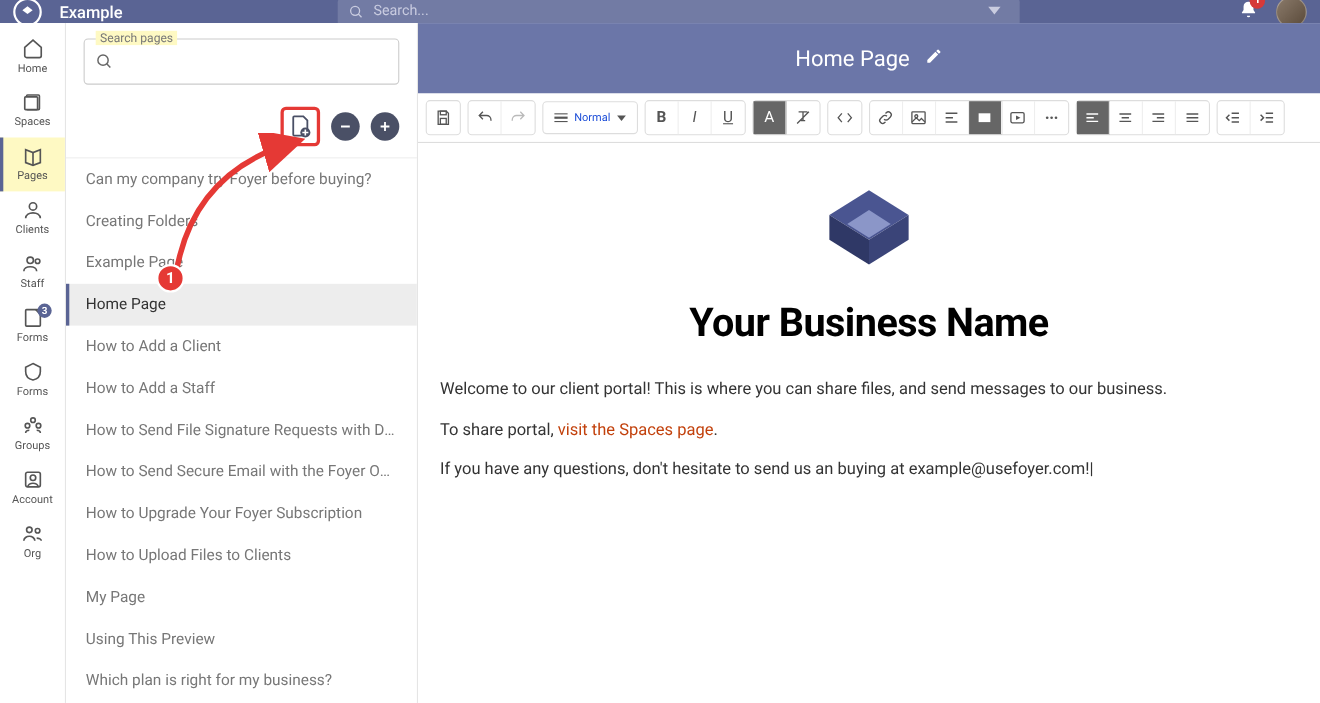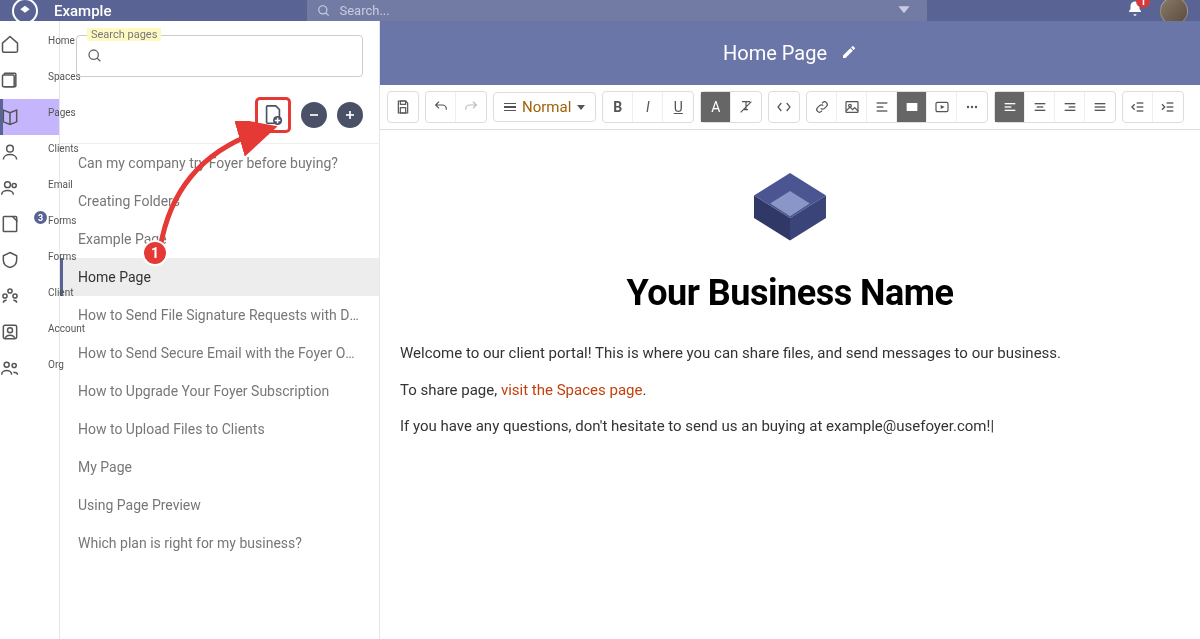--- a/index.html
+++ b/index.html
@@ -19,22 +19,22 @@
 .bell { position: relative; }
 .bell svg { width: 18px; height: 18px; }
 .bell-badge { position: absolute; top: -6px; right: -6px; background: #d63939; color: #fff; font-size: 10px; width: 14px; height: 14px; border-radius: 50%; display: flex; align-items: center; justify-content: center; font-weight: bold; }
 .avatar { width: 28px; height: 28px; border-radius: 50%; background: linear-gradient(135deg,#8a7a6a,#5a4a3a); border: 1px solid rgba(255,255,255,0.3); }
 
 
 .main { flex: 1; display: flex; min-height: 0; }
 
 
 .rail { width: 60px; background: #fff; border-right: 1px solid #e5e5e5; display: flex; flex-direction: column; align-items: center; padding-top: 6px; }
-.rail-item { width: 100%; display: flex; flex-direction: row; padding: 6px 0 8px; cursor: pointer; position: relative; gap: 28px; }
-.rail-item.active { background: #c4b5fd; }
+.rail-item { width: 100%; display: flex; flex-direction: column; align-items: center; padding: 6px 0 8px; cursor: pointer; position: relative; }
+.rail-item.active { background: #fef9c3; }
 .rail-item.active::before { content: ''; position: absolute; left: 0; top: 0; bottom: 0; width: 3px; background: #5a6494; }
 .rail-icon { width: 22px; height: 22px; display: flex; align-items: center; justify-content: center; color: #555; }
 .rail-icon svg { width: 20px; height: 20px; }
 .rail-label { font-size: 10px; color: #555; margin-top: 2px; }
 .rail-badge { position: absolute; top: 4px; right: 12px; background: #5a6494; color: #fff; font-size: 9px; width: 13px; height: 13px; border-radius: 50%; display: flex; align-items: center; justify-content: center; font-weight: bold; }
 
 
 .pages-panel { width: 320px; background: #fff; border-right: 1px solid #e5e5e5; display: flex; flex-direction: column; }
 .search-box-wrap { padding: 14px 16px 10px; }
 .search-box { height: 42px; border: 1px solid #ccc; border-radius: 4px; display: flex; align-items: center; padding: 0 10px; position: relative; }
@@ -63,21 +63,21 @@
 .edit-icon svg { width: 16px; height: 16px; }
 
 .toolbar { display: flex; flex-wrap: nowrap; align-items: center; padding: 6px 4px; border-bottom: 1px solid #ddd; background: #fff; gap: 0; overflow: hidden; }
 .tb-group { display: flex; border: 1px solid #ddd; border-radius: 4px; margin: 0 3px; }
 .tb-btn { width: 30px; height: 30px; display: flex; align-items: center; justify-content: center; cursor: pointer; color: #555; border-right: 1px solid #eee; }
 .tb-btn:last-child { border-right: none; }
 .tb-btn svg { width: 16px; height: 16px; }
 .tb-format { display: flex; align-items: center; height: 30px; border: 1px solid #ddd; border-radius: 4px; padding: 0 10px; margin: 0 3px; gap: 6px; cursor: pointer; }
 .tb-format-lines { display: flex; flex-direction: column; gap: 2px; }
 .tb-format-lines span { width: 12px; height: 1.5px; background: #555; }
-.tb-format-text { font-size: 15px; color: #a16207; }
+.tb-format-text { font-size: 10px; color: #1d4ed8; }
 .tb-caret { width: 0; height: 0; border-left: 4px solid transparent; border-right: 4px solid transparent; border-top: 5px solid #555; }
 .tb-btn.filled { background: #666; color: #fff; }
 
 .editor { flex: 1; overflow-y: auto; padding: 34px 20px; }
 .editor-inner { max-width: 780px; margin: 0 auto; }
 .biz-logo { display: flex; justify-content: center; margin-bottom: 18px; }
 .biz-logo svg { width: 90px; height: 90px; }
 .biz-title { text-align: center; font-size: 36px; font-weight: 700; color: #000000; margin-bottom: 28px; letter-spacing: -0.5px; }
 .editor p { font-size: 15px; color: #333; margin-bottom: 14px; line-height: 1.5; }
 .editor a { color: #c2410c; text-decoration: none; }
@@ -166,21 +166,21 @@
         <div class="rail-label">Clients</div>
       </div>
       <div class="rail-item">
         <div class="rail-icon">
             <svg viewBox="0 0 24 24" fill="none" stroke="currentColor" stroke-width="1.8">
               <circle cx="9" cy="8" r="3.5"></circle>
               <circle cx="17" cy="9" r="2.5"></circle>
               <path d="M2 20c0-3 3-5 7-5s7 2 7 5"></path>
             </svg>
           </div>
-        <div class="rail-label">Email</div>
+        <div class="rail-label">Staff</div>
       </div>
       <div class="rail-item">
         <div class="rail-badge">3</div>
         <div class="rail-icon">
             <svg viewBox="0 0 24 24" fill="none" stroke="currentColor" stroke-width="1.8">
               <rect x="4" y="3" width="16" height="18" rx="1"></rect>
               <path d="M15 3l6 6"></path>
             </svg>
           </div>
         <div class="rail-label">Forms</div>
@@ -195,21 +195,21 @@
       </div>
       <div class="rail-item">
         <div class="rail-icon">
             <svg viewBox="0 0 24 24" fill="none" stroke="currentColor" stroke-width="1.8">
               <circle cx="12" cy="6" r="2.5"></circle>
               <circle cx="6" cy="12" r="2.5"></circle>
               <circle cx="18" cy="12" r="2.5"></circle>
               <path d="M4 20c0-2 2-3 4-3m8 0c2 0 4 1 4 3"></path>
             </svg>
           </div>
-        <div class="rail-label">Client</div>
+        <div class="rail-label">Groups</div>
       </div>
       <div class="rail-item">
         <div class="rail-icon">
             <svg viewBox="0 0 24 24" fill="none" stroke="currentColor" stroke-width="1.8">
               <rect x="4" y="4" width="16" height="16" rx="2"></rect>
               <circle cx="12" cy="10" r="3"></circle>
               <path d="M6 20c1-3 3-4 6-4s5 1 6 4"></path>
             </svg>
           </div>
         <div class="rail-label">Account</div>
@@ -256,26 +256,28 @@
               <line x1="6" y1="12" x2="18" y2="12"></line>
               <line x1="12" y1="6" x2="12" y2="18"></line>
             </svg>
         </div>
       </div>
       <div class="page-list">
         <div class="page-item">Can my company try Foyer before buying?</div>
         <div class="page-item">Creating Folders</div>
         <div class="page-item">Example Page</div>
         <div class="page-item selected">Home Page</div>
+        <div class="page-item">How to Add a Client</div>
+        <div class="page-item">How to Add a Staff</div>
         <div class="page-item">How to Send File Signature Requests with DocuSi...</div>
         <div class="page-item">How to Send Secure Email with the Foyer Outloo...</div>
         <div class="page-item">How to Upgrade Your Foyer Subscription</div>
         <div class="page-item">How to Upload Files to Clients</div>
         <div class="page-item">My Page</div>
-        <div class="page-item">Using Page Preview</div>
+        <div class="page-item">Using This Preview</div>
         <div class="page-item">Which plan is right for my business?</div>
       </div>
     </div>
 
     <div class="content">
       <div class="content-header">
         <div class="content-title">Home Page</div>
         <span class="edit-icon"><svg viewBox="0 0 24 24" fill="#fff">
               <path d="M3 17.25V21h3.75L17.81 9.94l-3.75-3.75L3 17.25zM20.71 7.04a1 1 0 000-1.41l-2.34-2.34a1 1 0 00-1.41 0l-1.83 1.83 3.75 3.75 1.83-1.83z"></path>
             </svg></span>
@@ -435,20 +437,20 @@
           <div class="biz-logo">
             <svg viewBox="0 0 100 100">
               <polygon points="50,10 90,35 50,60 10,35" fill="#4a5591"></polygon>
               <polygon points="50,60 90,35 90,60 50,85" fill="#3a4478"></polygon>
               <polygon points="10,35 50,60 50,85 10,60" fill="#2f3866"></polygon>
               <polygon points="50,30 72,44 50,58 28,44" fill="#8b96c8"></polygon>
             </svg>
           </div>
           <h1 class="biz-title">Your Business Name</h1>
           <p>Welcome to our client portal! This is where you can share files, and send messages to our business.</p>
-          <p><span>To share page, </span><a href="#">visit the Spaces page</a><span>.</span></p>
+          <p><span>To share portal, </span><a href="#">visit the Spaces page</a><span>.</span></p>
           <p class="cursor-blink">If you have any questions, don't hesitate to send us an buying at example@usefoyer.com!</p>
         </div>
       </div>
     </div>
 
   </div>
 </div>
 
 </body></html>

